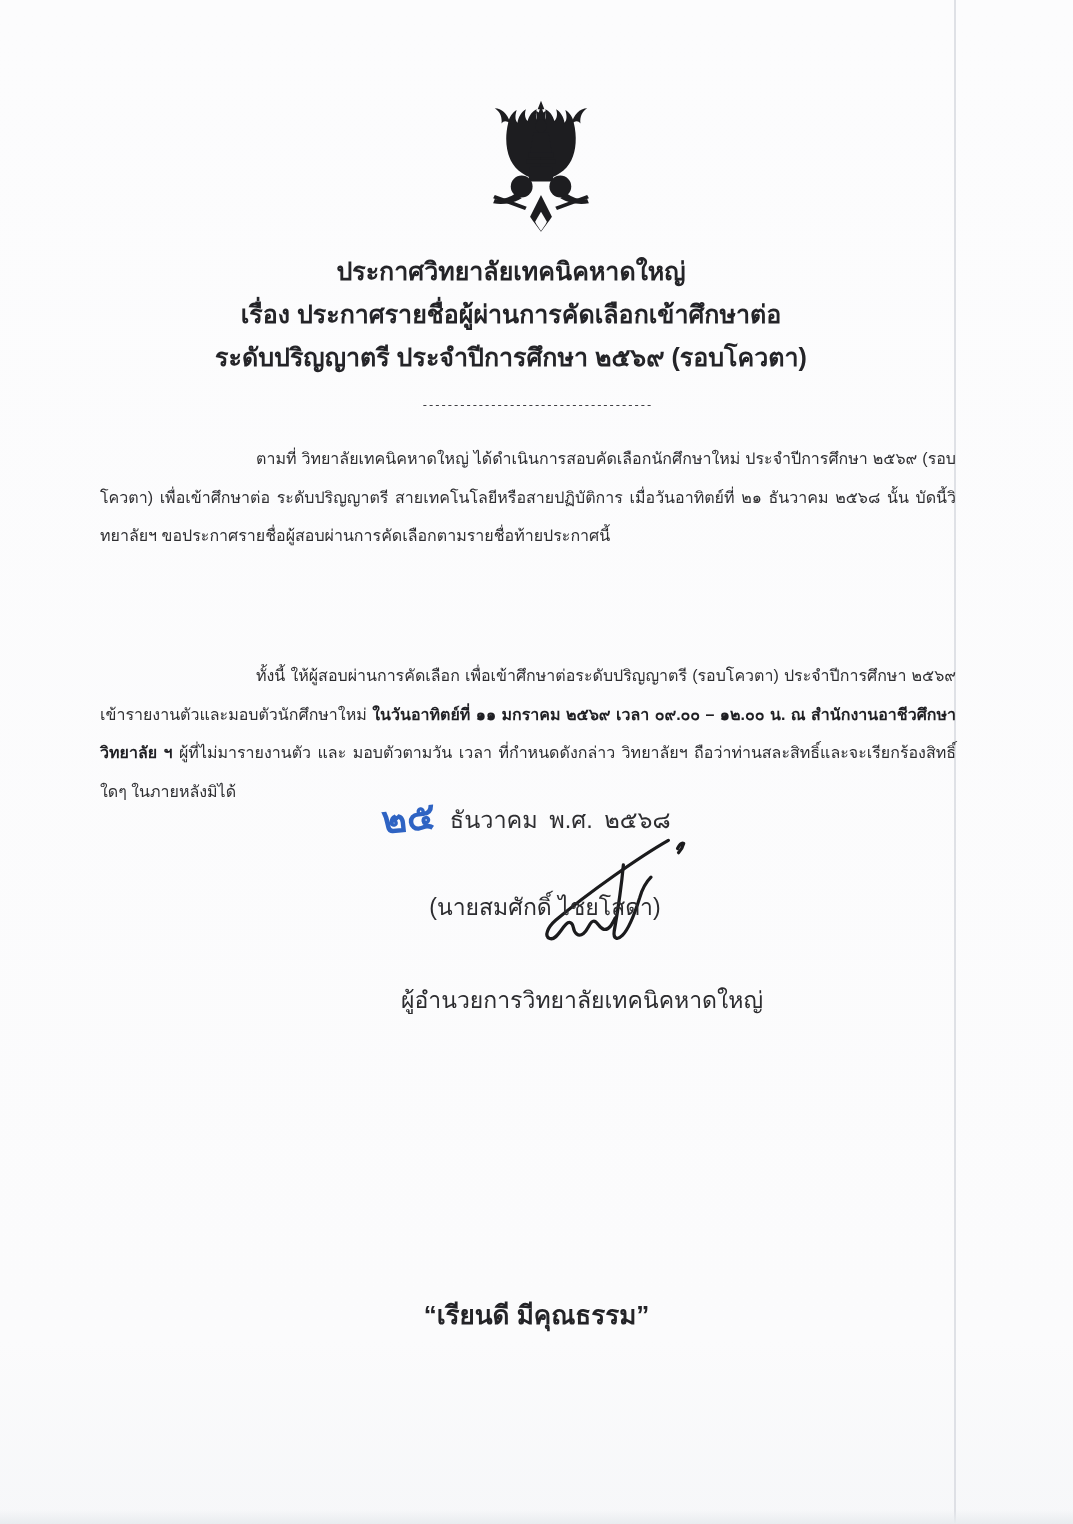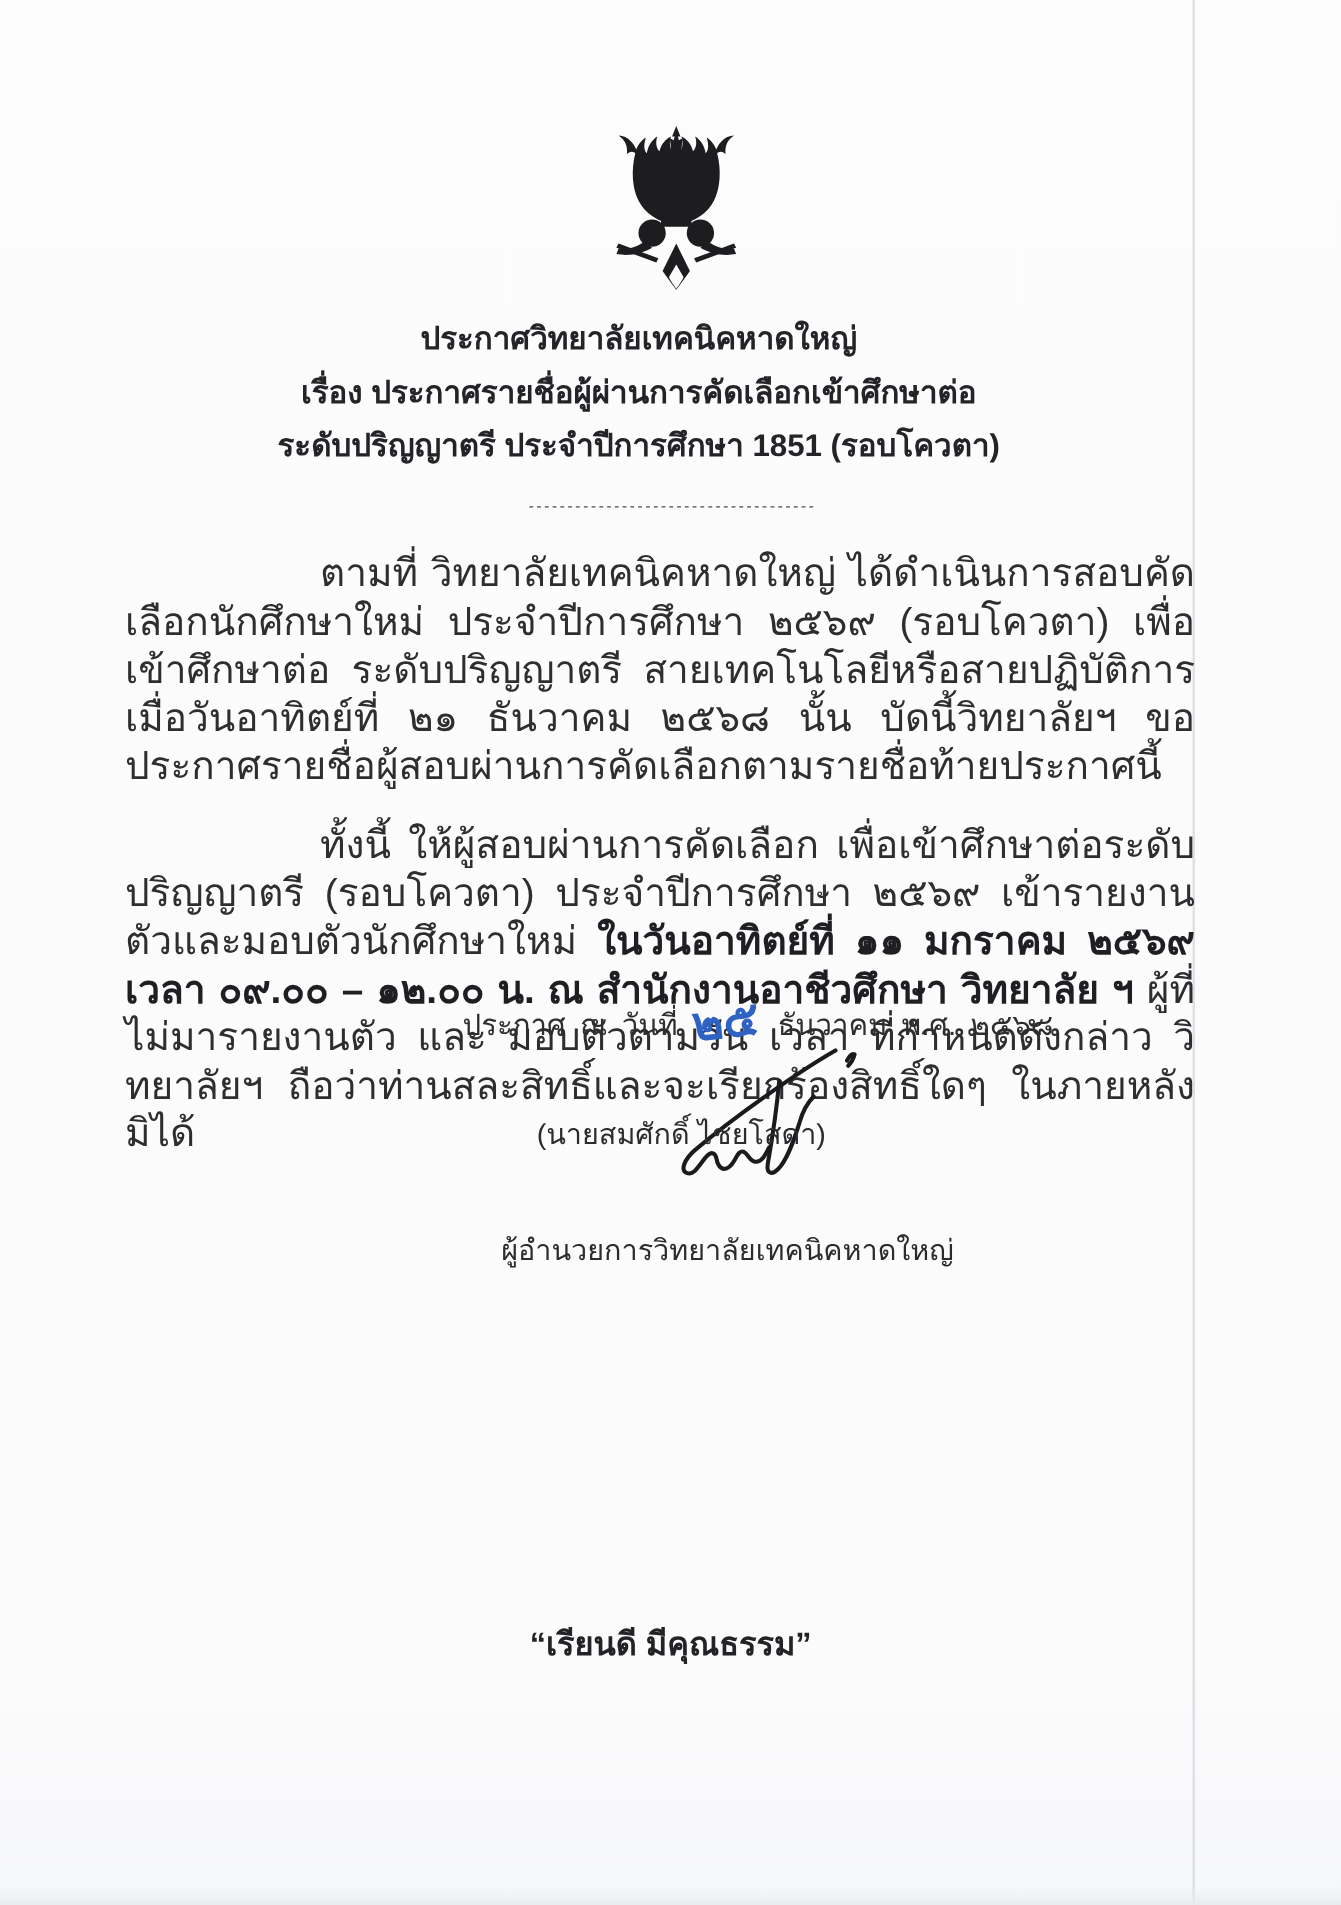--- a/index.html
+++ b/index.html
@@ -25,21 +25,21 @@
     text-align:center;font-weight:700;color:#242428;
     font-size:25px;line-height:43px;
   }
   .separator{
     position:absolute;left:0;top:398px;width:1073px;text-align:center;
     font-family:"DejaVu Sans Mono", monospace;
     font-size:12px;letter-spacing:-1px;color:#3f3f43;
   }
   .para{
     position:absolute;left:100px;width:856px;
-    font-size:31px;line-height:38.5px;
+    font-size:16px;line-height:38.5px;
     text-align:justify;text-justify:inter-word;
     margin:0;color:#2e2e31;
   }
   .para-1{top:440px;text-indent:156px;}
   .para-2{top:618px;text-indent:156px;margin-top:39px;}
   .para .bold{font-weight:700;color:#1f1f23;}
   .date-line{
     position:absolute;left:370px;top:792px;height:48px;
     display:flex;align-items:flex-end;
     font-size:23.5px;color:#2e2e31;word-spacing:5px;line-height:40px;
@@ -104,31 +104,30 @@
       <path d="M130,112 L92,126 L94,130 L132,116 Z"></path>
 
       <path d="M75,112 L62,138 C66,144 70,149 75,156 C80,149 84,144 88,138 Z"></path>
       <path d="M75,132 L68,144 C70,148 72,151 75,155 C78,151 80,148 82,144 Z" fill="#fbfbfc"></path>
     </svg>
   </div>
 
   <div class="title-block">
     <div>ประกาศวิทยาลัยเทคนิคหาดใหญ่</div>
     <div>เรื่อง ประกาศรายชื่อผู้ผ่านการคัดเลือกเข้าศึกษาต่อ</div>
-    <div>ระดับปริญญาตรี ประจำปีการศึกษา 1851 (รอบโควตา)</div>
+    <div>ระดับปริญญาตรี ประจำปีการศึกษา ๒๕๖๙ (รอบโควตา)</div>
   </div>
 
   <div class="separator">-------------------------------------</div>
 
   <p class="para para-1">ตามที่ วิทยาลัยเทคนิคหาดใหญ่ ได้ดำเนินการสอบคัดเลือกนักศึกษาใหม่ ประจำปีการศึกษา ๒๕๖๙ (รอบโควตา) เพื่อเข้าศึกษาต่อ ระดับปริญญาตรี สายเทคโนโลยีหรือสายปฏิบัติการ เมื่อวันอาทิตย์ที่ ๒๑ ธันวาคม ๒๕๖๘ นั้น บัดนี้วิทยาลัยฯ ขอประกาศรายชื่อผู้สอบผ่านการคัดเลือกตามรายชื่อท้ายประกาศนี้</p>
 
   <p class="para para-2"><span>ทั้งนี้ ให้ผู้สอบผ่านการคัดเลือก เพื่อเข้าศึกษาต่อระดับปริญญาตรี (รอบโควตา) ประจำปีการศึกษา ๒๕๖๙ เข้ารายงานตัวและมอบตัวนักศึกษาใหม่ </span><span class="bold">ในวันอาทิตย์ที่ ๑๑ มกราคม ๒๕๖๙ เวลา ๐๙.๐๐ – ๑๒.๐๐ น. ณ สำนักงานอาชีวศึกษา วิทยาลัย ฯ </span><span>ผู้ที่ไม่มารายงานตัว และ มอบตัวตามวัน เวลา ที่กำหนดดังกล่าว วิทยาลัยฯ ถือว่าท่านสละสิทธิ์และจะเรียกร้องสิทธิ์ใดๆ ในภายหลังมิได้</span></p>
 
   <div class="date-line">
-    <span>ประกาศ ณ วันที่</span>
     <span class="handwritten-day">๒๕</span>
     <span>ธันวาคม พ.ศ. ๒๕๖๘</span>
   </div>
 
   <div class="signature">
     <svg viewBox="0 0 225 112" width="230" height="115" xmlns="http://www.w3.org/2000/svg" fill="none" stroke="#1b1b1d" stroke-width="3.2" stroke-linecap="round" stroke-linejoin="round">
       <path d="M196,6 C168,22 118,57 86,84 C78,91 74,100 80,102 C86,104 90,94 96,88 C99,85 102,86 103,91 C104,97 108,101 113,97 C118,93 119,85 123,85 C127,85 128,92 133,93 C138,94 141,88 144,82"></path>
       <path d="M152,30 C150,52 146,78 143,95 C142,102 146,104 151,99 C158,92 163,78 168,62 C170,55 174,47 179,42"></path>
       <path d="M205,14 C207,10 209,8 211,9 C210,13 208,16 206,18"></path>
     </svg>

